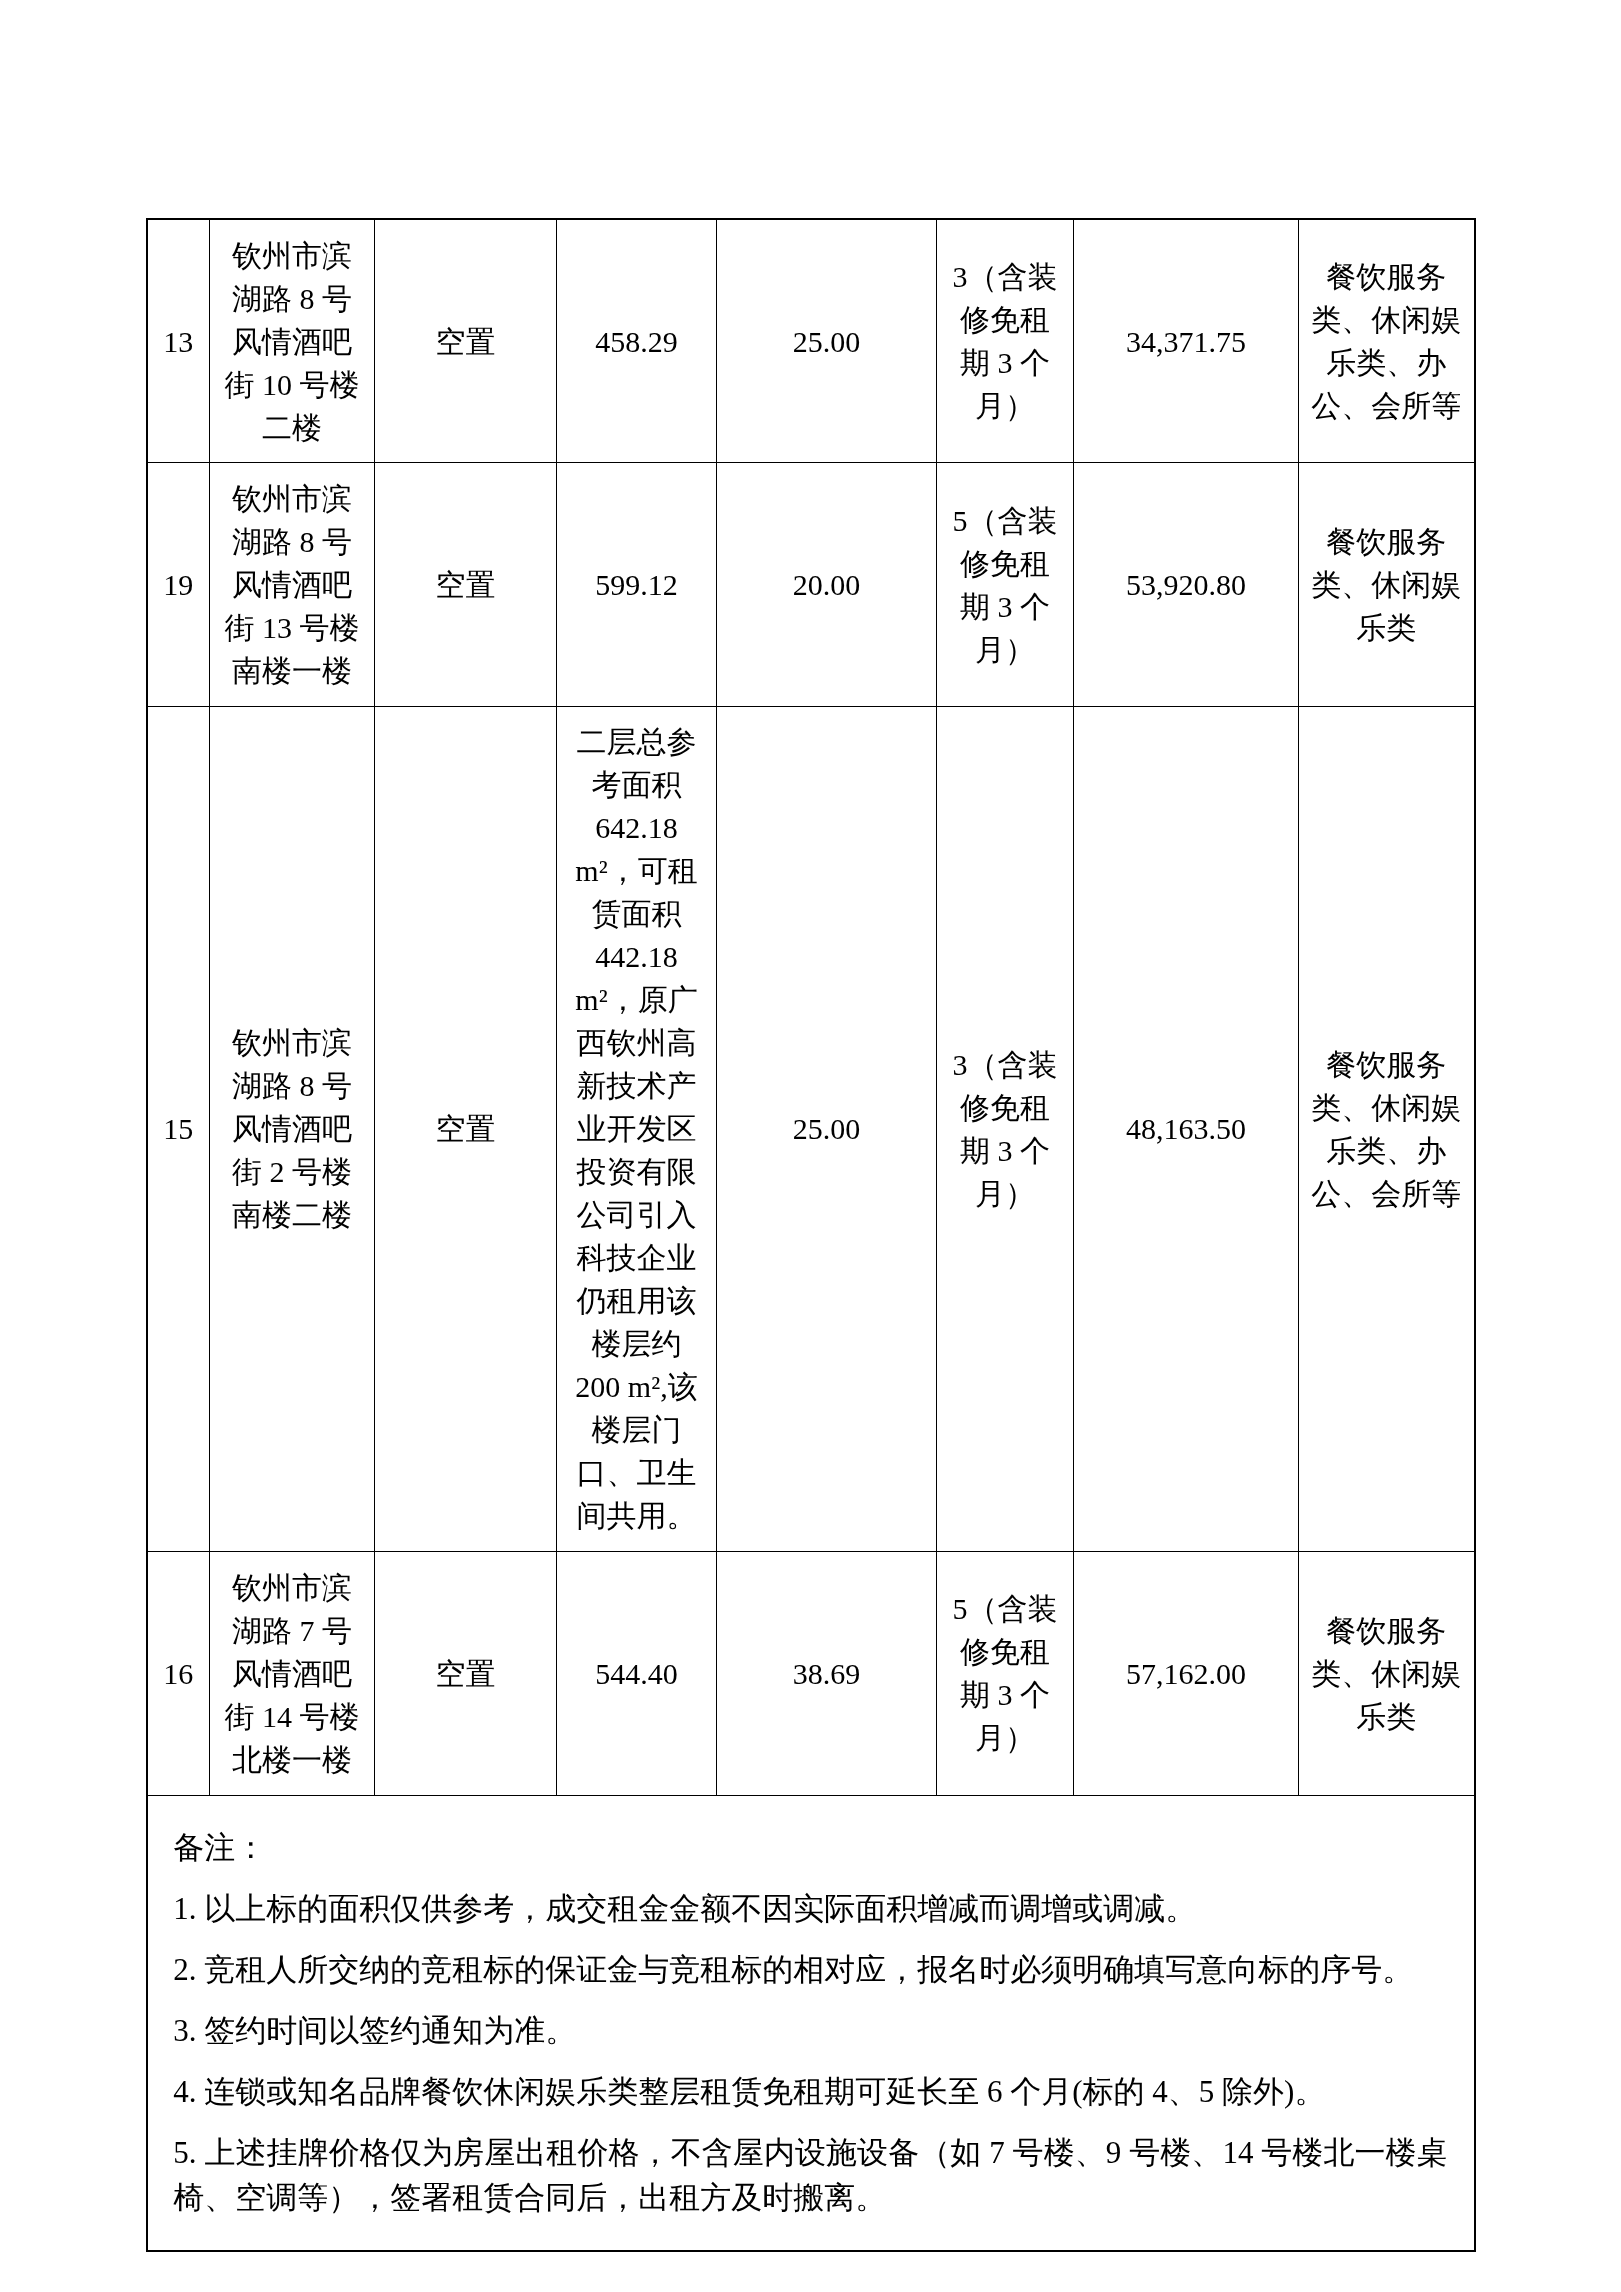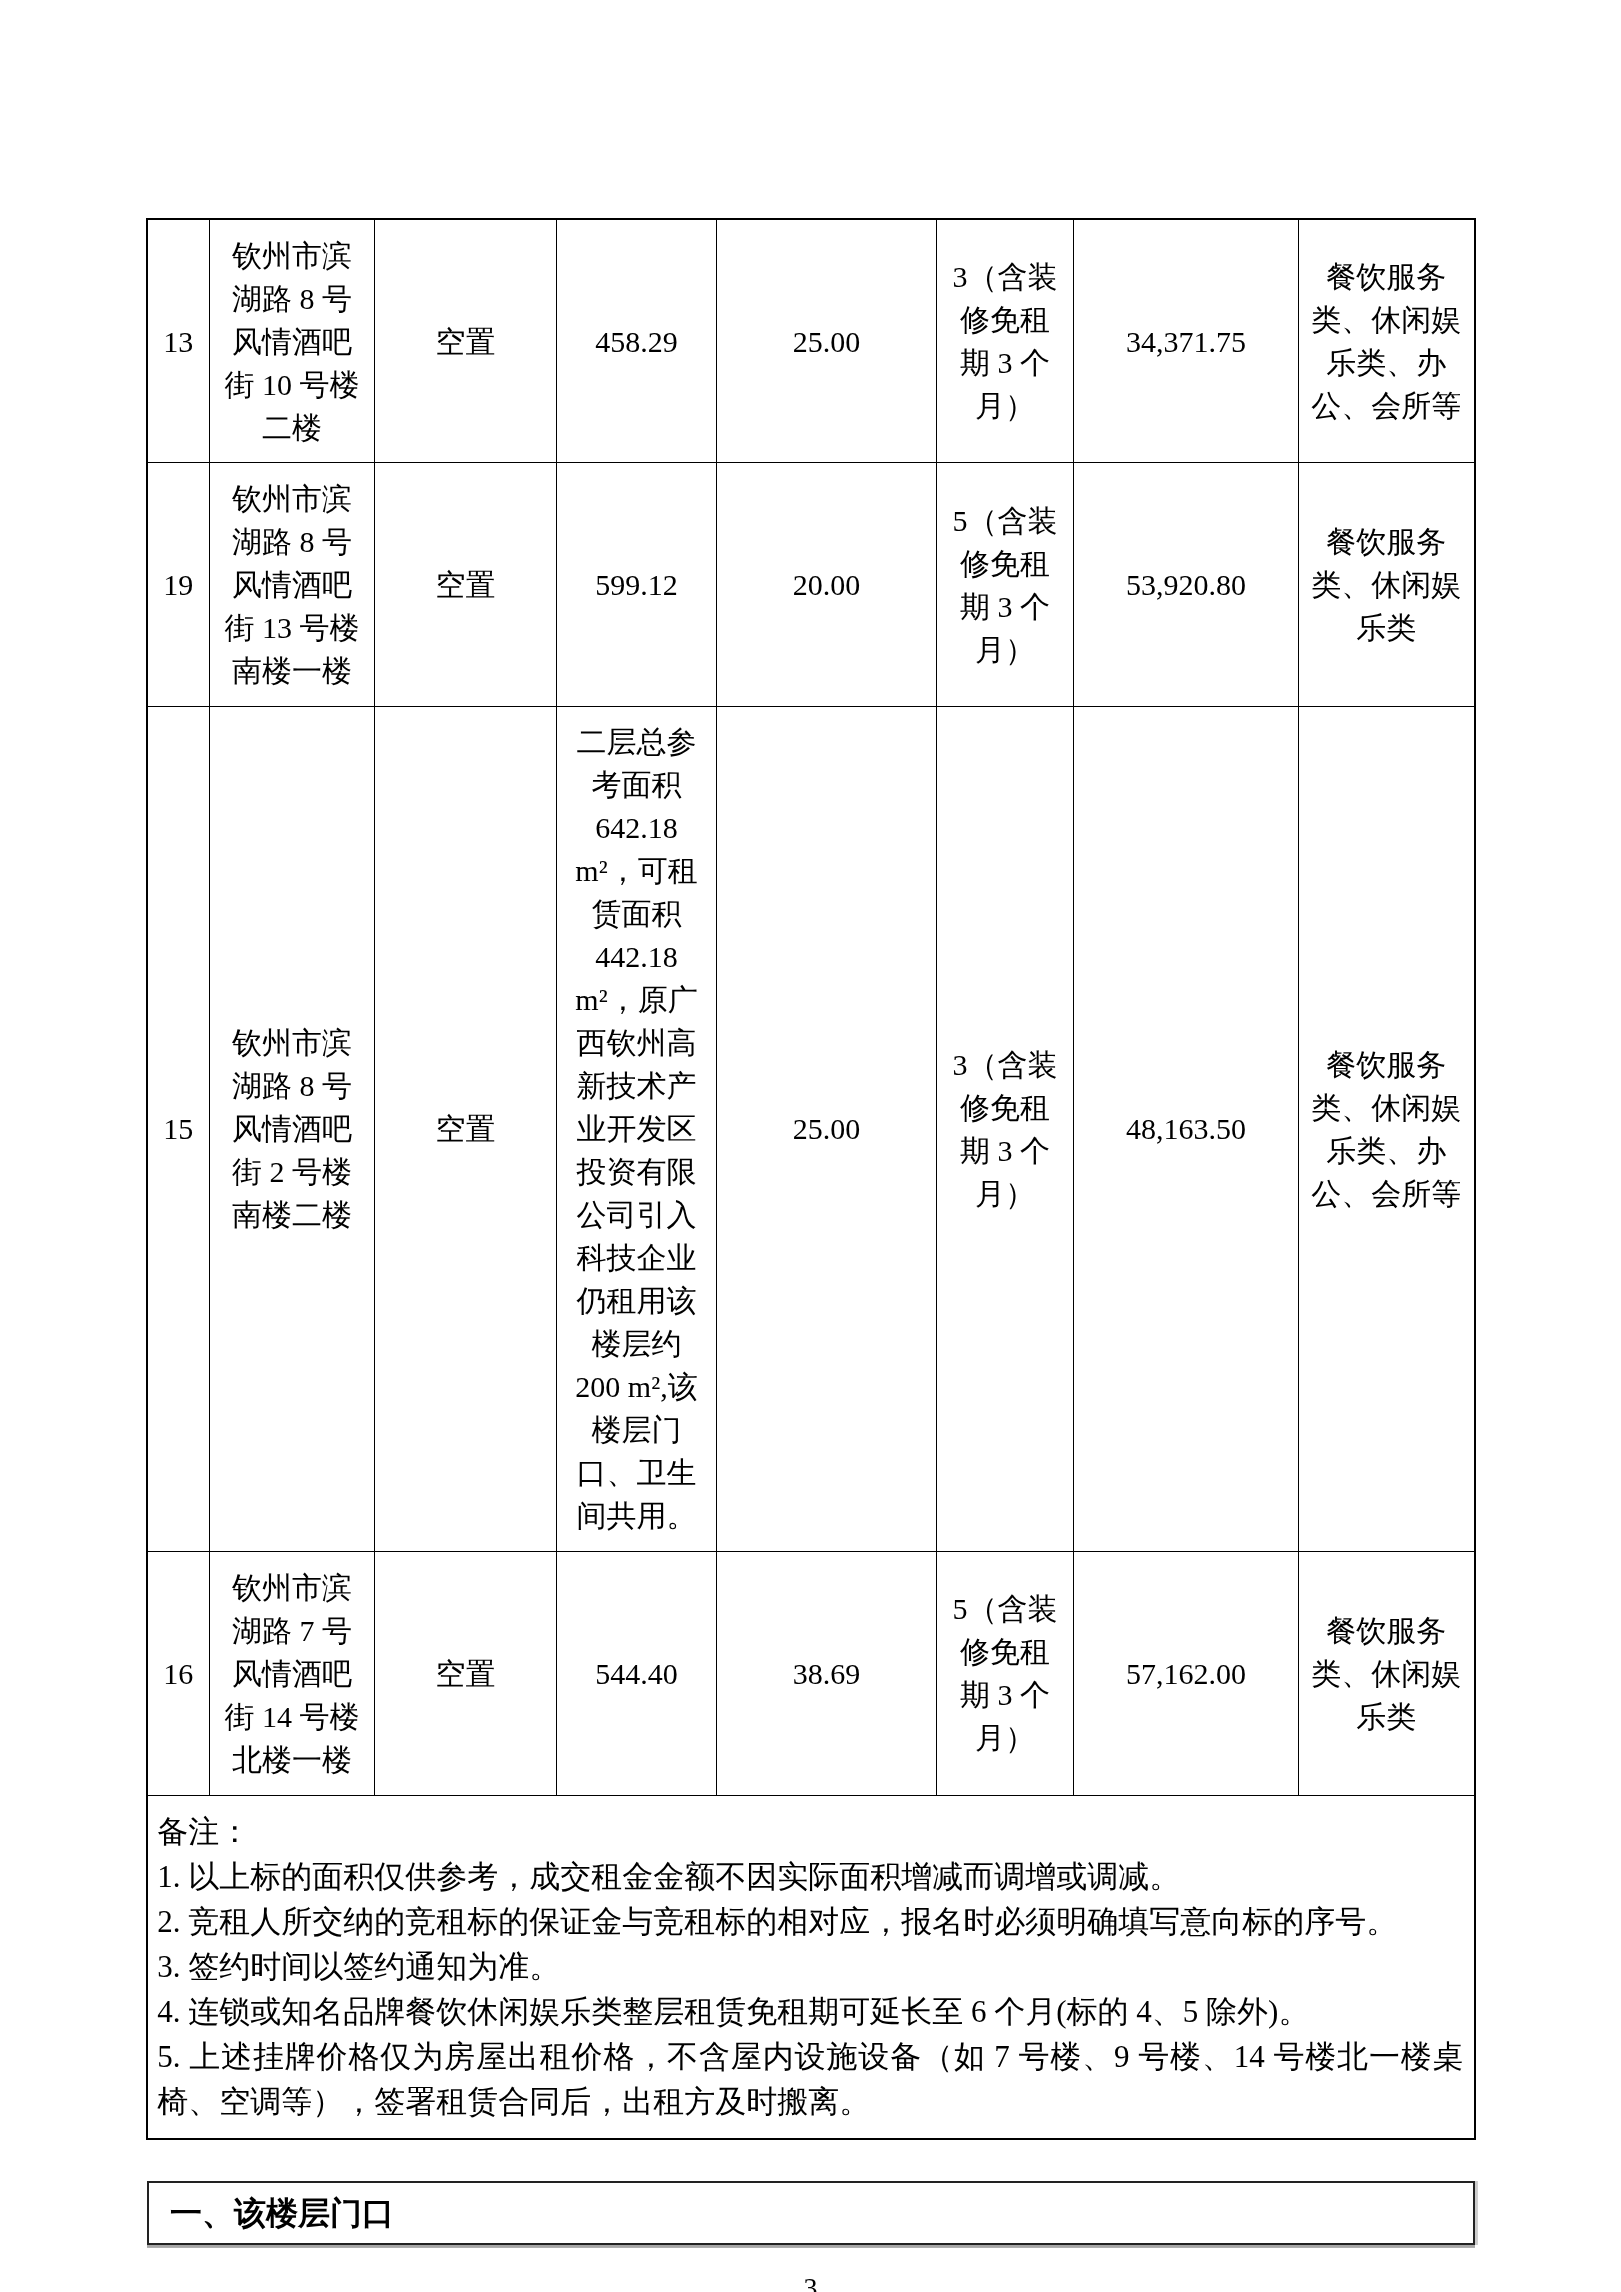--- a/index.html
+++ b/index.html
@@ -33,21 +33,21 @@
     padding:13.7px 9.8px;
     line-break:strict;
     overflow-wrap:normal;
   }
   td.notes-cell{
     text-align:left;
     vertical-align:top;
     padding:9.8px 11.8px 13.7px 11.8px;
   }
   .notes-cell p{
-    margin:0;
+    margin:16px;
     font-size:31px;
     line-height:45px;
     text-align:justify;
     line-break:strict;
   }
   .promise-bar{
     width:1328px;
     box-sizing:border-box;
     margin:41px auto 0 auto;
     border:2px solid #222;

